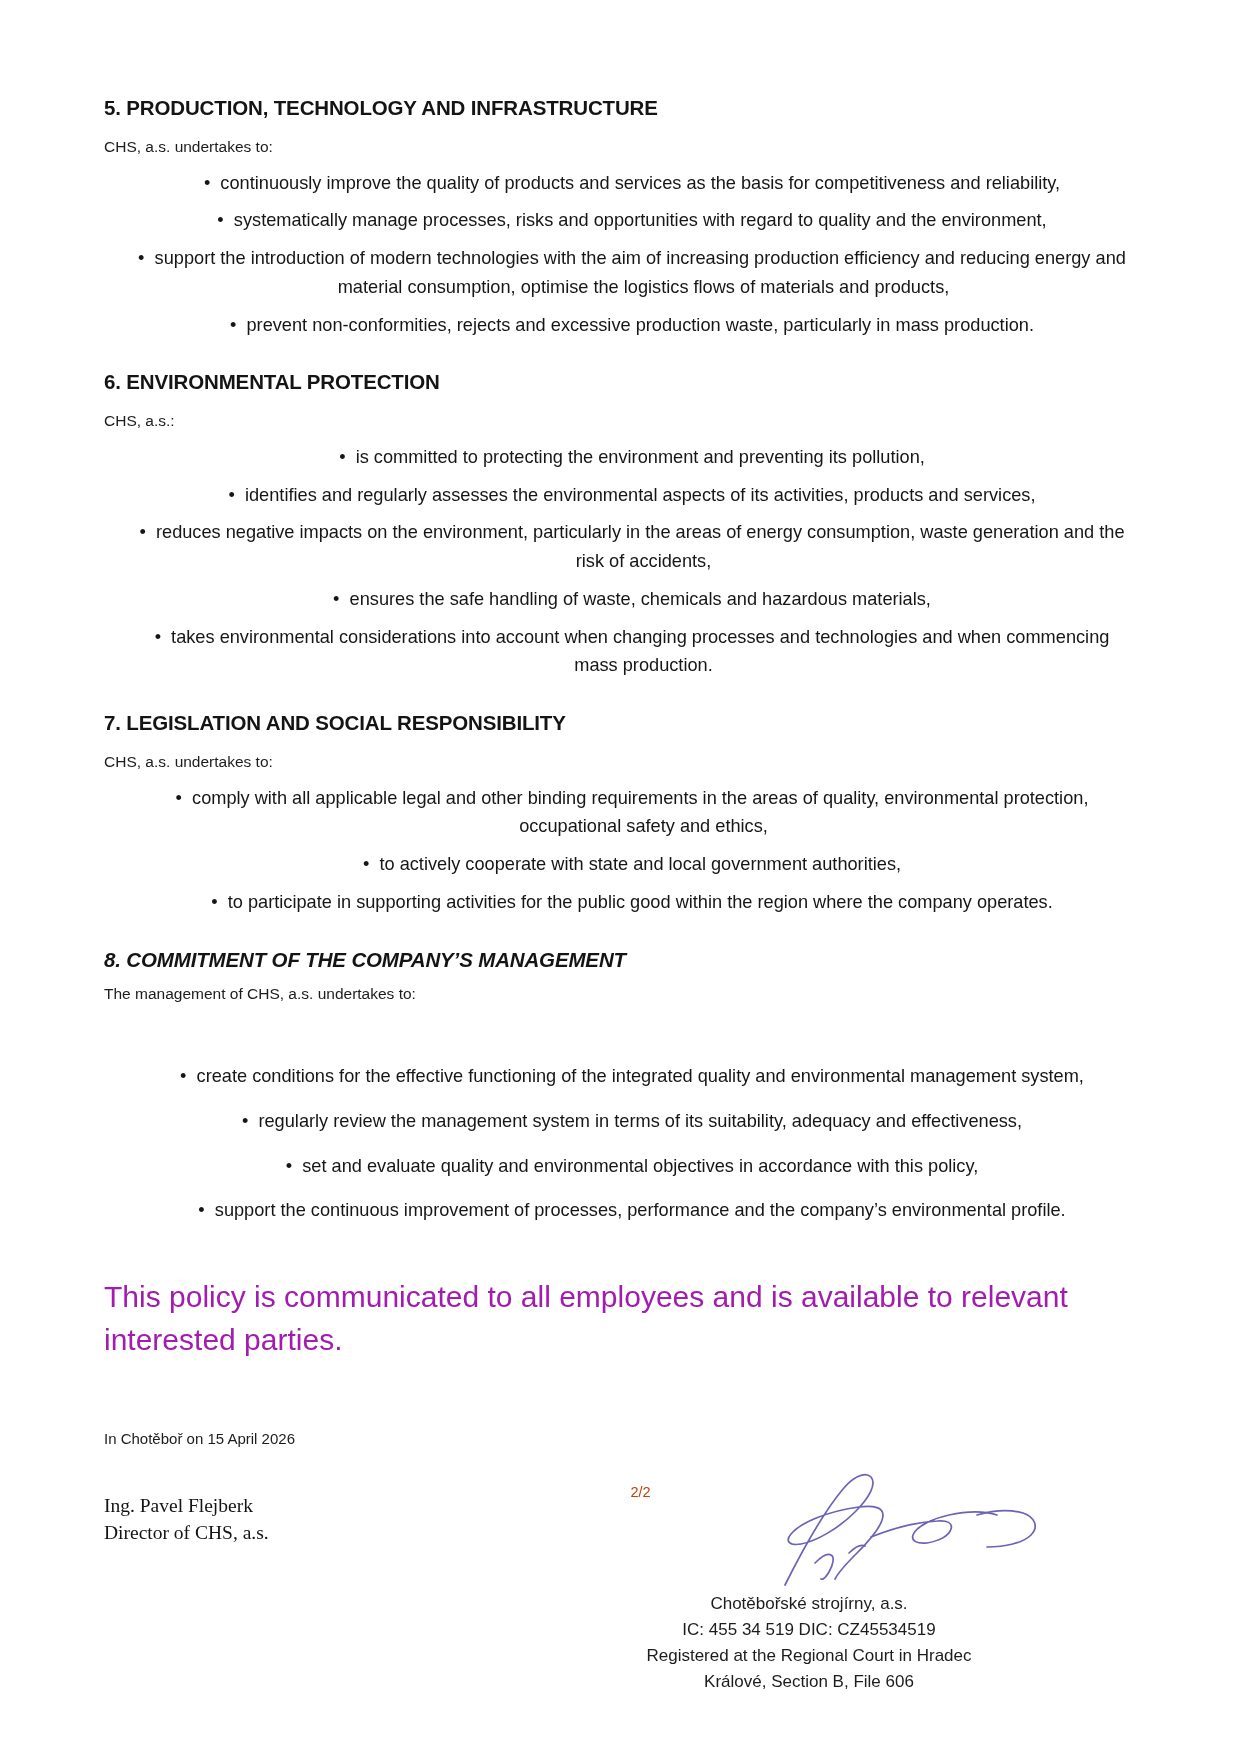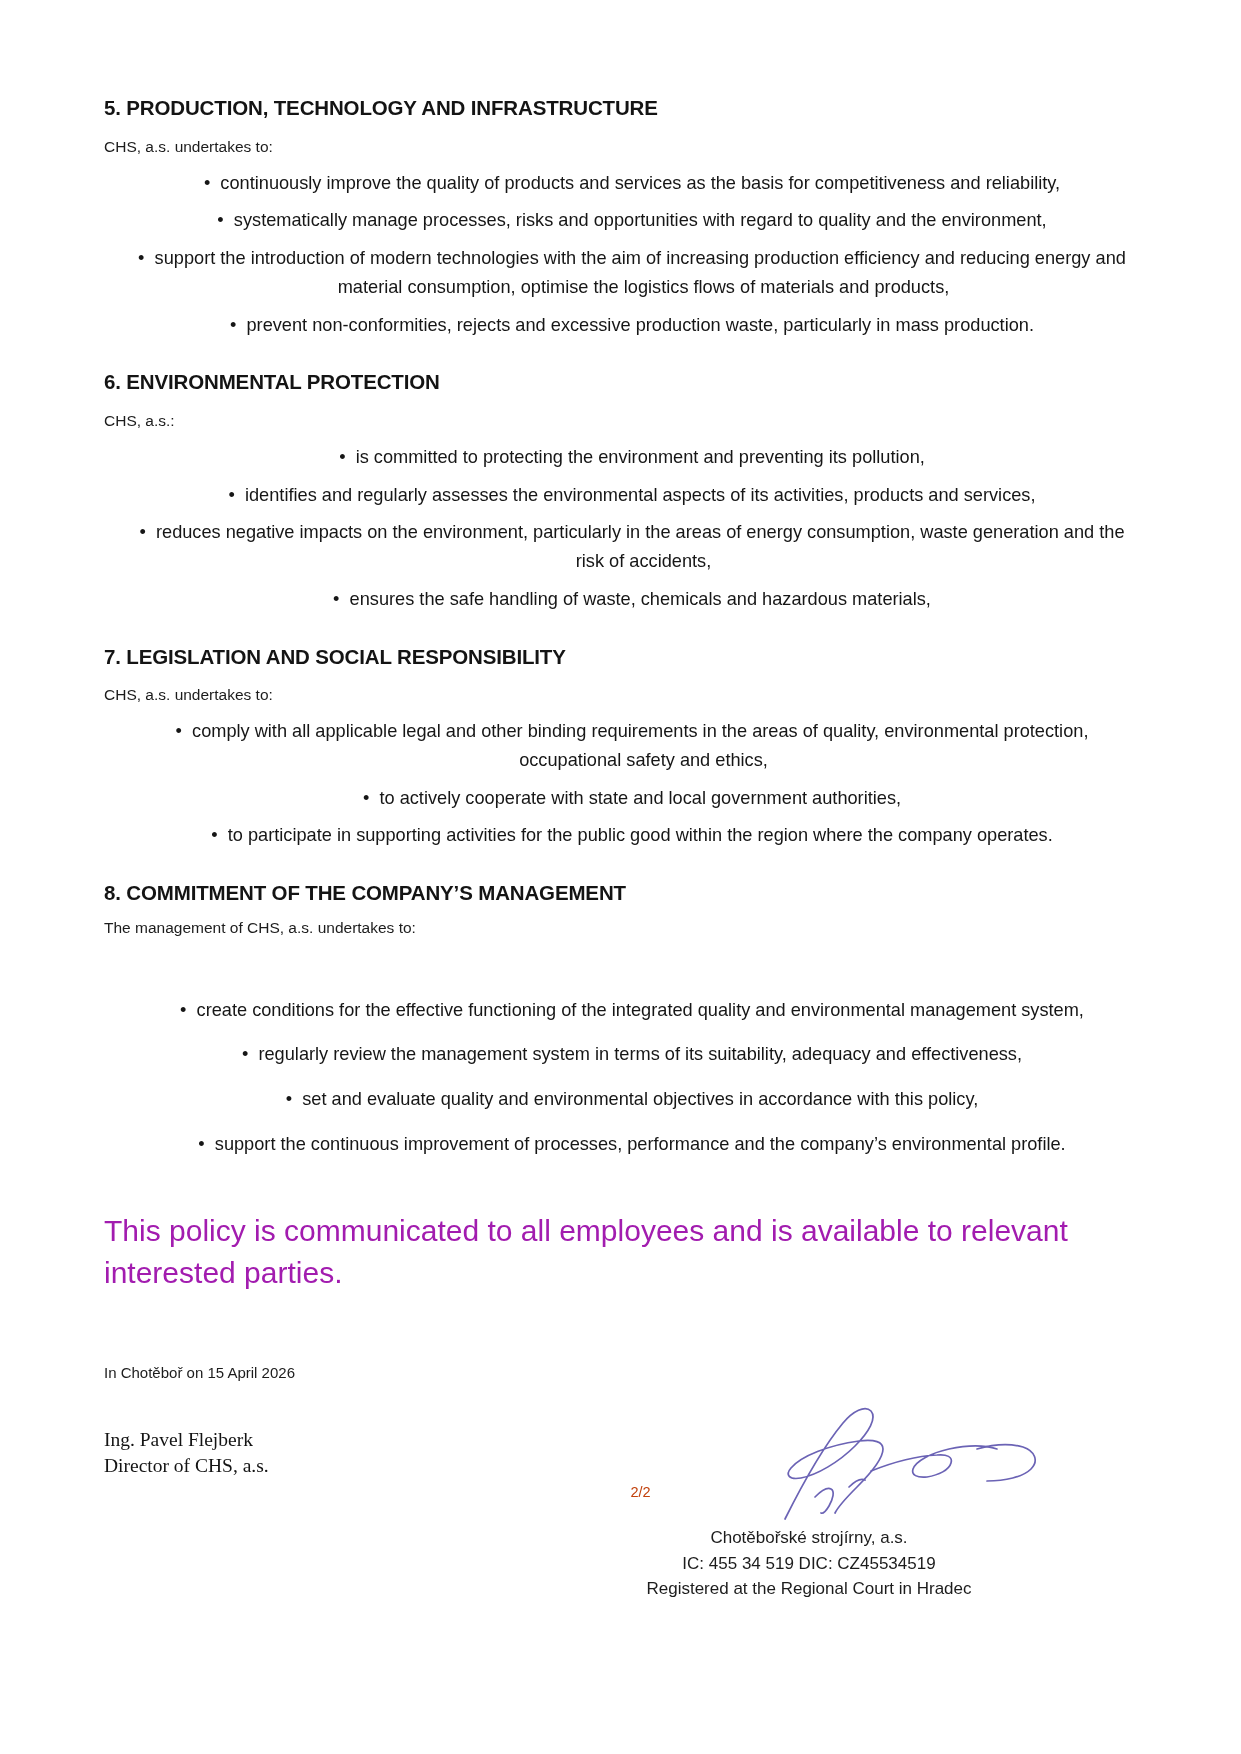--- a/index.html
+++ b/index.html
@@ -163,41 +163,44 @@
           </li>
         <li>
             <span class="bullet-text"><span class="bullet-dot">•</span>&nbsp;&nbsp;<span>identifies and regularly assesses the environmental aspects of its activities, products and services,</span></span>
           </li>
         <li>
             <span class="bullet-text"><span class="bullet-dot">•</span>&nbsp;&nbsp;<span>reduces negative impacts on the environment, particularly in the areas of energy consumption, waste generation and the risk of accidents,</span></span>
           </li>
         <li>
             <span class="bullet-text"><span class="bullet-dot">•</span>&nbsp;&nbsp;<span>ensures the safe handling of waste, chemicals and hazardous materials,</span></span>
           </li>
+        <li>
+            <span class="bullet-text"><span class="bullet-dot">•</span>&nbsp;&nbsp;<span>takes environmental considerations into account when changing processes and technologies and when commencing mass production.</span></span>
+          </li>
       </ul>
     </div>
 
     <div class="section">
       <h2 class="section-heading">7. LEGISLATION AND SOCIAL RESPONSIBILITY</h2>
       <p class="lead">CHS, a.s. undertakes to:</p>
       <ul class="bullets">
         <li>
             <span class="bullet-text"><span class="bullet-dot">•</span>&nbsp;&nbsp;<span>comply with all applicable legal and other binding requirements in the areas of quality, environmental protection, occupational safety and ethics,</span></span>
           </li>
         <li>
             <span class="bullet-text"><span class="bullet-dot">•</span>&nbsp;&nbsp;<span>to actively cooperate with state and local government authorities,</span></span>
           </li>
         <li>
             <span class="bullet-text"><span class="bullet-dot">•</span>&nbsp;&nbsp;<span>to participate in supporting activities for the public good within the region where the company operates.</span></span>
           </li>
       </ul>
     </div>
 
     <div class="section">
-      <h2 class="section-heading" style="margin-bottom:12px;">8. COMMITMENT OF THE COMPANY’S MANAGEMENT</h2>
+      <h2 class="section-heading" style="margin-bottom:12px;font-style:italic;">8. COMMITMENT OF THE COMPANY’S MANAGEMENT</h2>
       <p class="lead" style="margin-bottom:57px;">The management of CHS, a.s. undertakes to:</p>
       <ul class="bullets" style="line-height:1.6;">
         <li style="margin-bottom:16px;">
             <span class="bullet-text"><span class="bullet-dot">•</span>&nbsp;&nbsp;<span>create conditions for the effective functioning of the integrated quality and environmental management system,</span></span>
           </li>
         <li style="margin-bottom:16px;">
             <span class="bullet-text"><span class="bullet-dot">•</span>&nbsp;&nbsp;<span>regularly review the management system in terms of its suitability, adequacy and effectiveness,</span></span>
           </li>
         <li style="margin-bottom:16px;">
             <span class="bullet-text"><span class="bullet-dot">•</span>&nbsp;&nbsp;<span>set and evaluate quality and environmental objectives in accordance with this policy,</span></span>
@@ -225,18 +228,19 @@
           <path d="M78 86 C 84 80, 90 77, 94 79"></path>
           <path d="M100 70 C 120 62, 146 55, 166 54 C 176 53, 182 56, 180 62 C 178 69, 168 74, 156 76 C 146 77, 140 74, 142 68 C 145 60, 160 52, 178 48 C 196 44, 214 44, 226 48"></path>
           <path d="M206 48 C 220 44, 238 42, 252 46 C 264 50, 268 60, 260 68 C 252 76, 234 80, 216 80"></path>
         </g>
       </svg>
 
       <div class="company-block">
         <div>Chotěbořské strojírny, a.s.</div>
         <div>IC: 455 34 519 DIC: CZ45534519</div>
         <div>Registered at the Regional Court in Hradec</div>
+        <div>Králové, Section B, File 606</div>
       </div>
     </div>
   </div>
 
   <div class="page-number">2/2</div>
 </div>
 
 </body></html>

